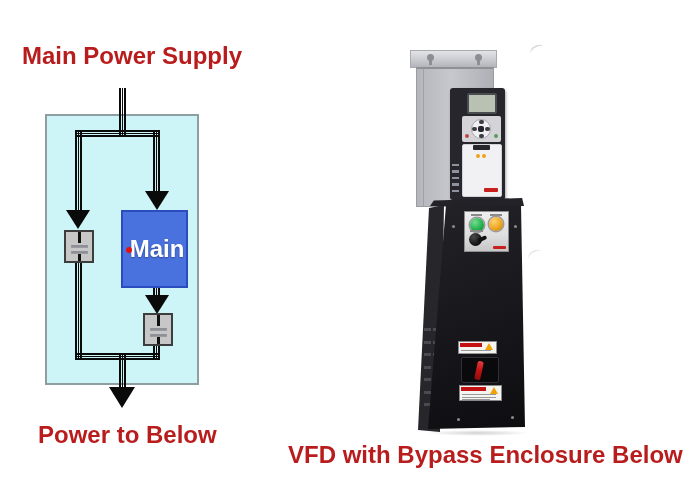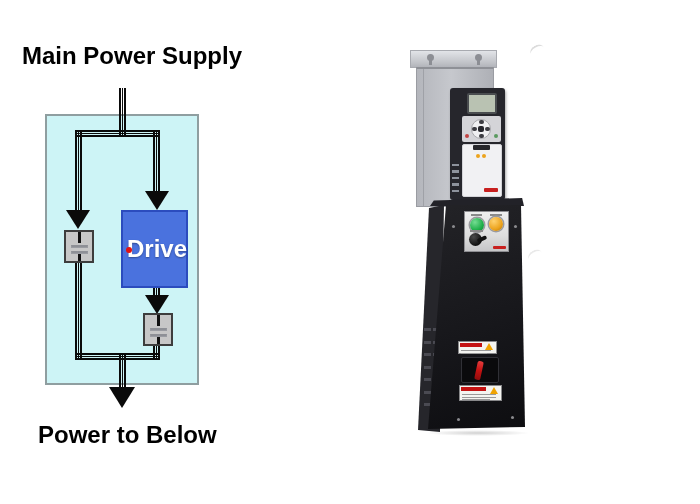--- a/index.html
+++ b/index.html
@@ -4,21 +4,21 @@
 <style>
   * { margin:0; padding:0; box-sizing:border-box; }
   html,body { background:#ffffff; }
   .canvas {
     position:relative; width:700px; height:504px; background:#ffffff;
     font-family:"Liberation Sans", sans-serif; overflow:hidden;
   }
   .abs { position:absolute; }
 
   
-  .fig-title { font-weight:bold; font-size:24px; color:#000000; white-space:nowrap; }
+  .fig-title { font-weight:bold; font-size:24px; color:#b91c1c; white-space:nowrap; }
   .schem-panel {
     left:45px; top:114px; width:154px; height:271px;
     background:var(--d-panel_fill,#cdf4f6);
     border:2px solid var(--d-panel_border,#8f9ea0);
   }
   .wire-v { width:7px; background:linear-gradient(to right,
       var(--d-wire,#0a0a0a) 0 1.6px, transparent 1.6px 2.7px,
       var(--d-wire,#0a0a0a) 2.7px 4.4px, transparent 4.4px 5.4px,
       var(--d-wire,#0a0a0a) 5.4px 7px); }
   .wire-h { height:7px; background:linear-gradient(to bottom,
@@ -160,21 +160,21 @@
   </div>
   <div class="abs cap" style="left:143px; top:313px;">
     <span class="stem-t"></span>
     <span class="plate p1"></span>
     <span class="plate p2"></span>
     <span class="stem-b"></span>
   </div>
 
   <div class="abs drive-box">
     <span class="abs dot"></span>
-    <span class="lbl">Drive</span>
+    <span class="lbl">Main</span>
   </div>
 
   <div class="abs fig-title" style="left:38px; top:421px;">Power to Below</div>
 
   <div class="abs photo">
 
     <div class="abs artifact" style="left:132px; top:3px;"></div>
     <div class="abs artifact" style="left:130px; top:208px; opacity:.6;"></div>
 
     <div class="abs flange">
@@ -246,14 +246,15 @@
         <span class="wl-line" style="top:8px;  width:34px;"></span>
         <span class="wl-line" style="top:10.5px; width:34px;"></span>
         <span class="wl-line" style="top:13px; width:28px;"></span>
       </div>
 
       <span class="abs screw" style="left:31px; top:213px;"></span>
       <span class="abs screw" style="left:85px; top:211px;"></span>
     </div>
   </div>
 
+  <div class="abs fig-title" style="left:288px; top:441px;">VFD with Bypass Enclosure Below</div>
 
 </div>
 
 </body></html>

